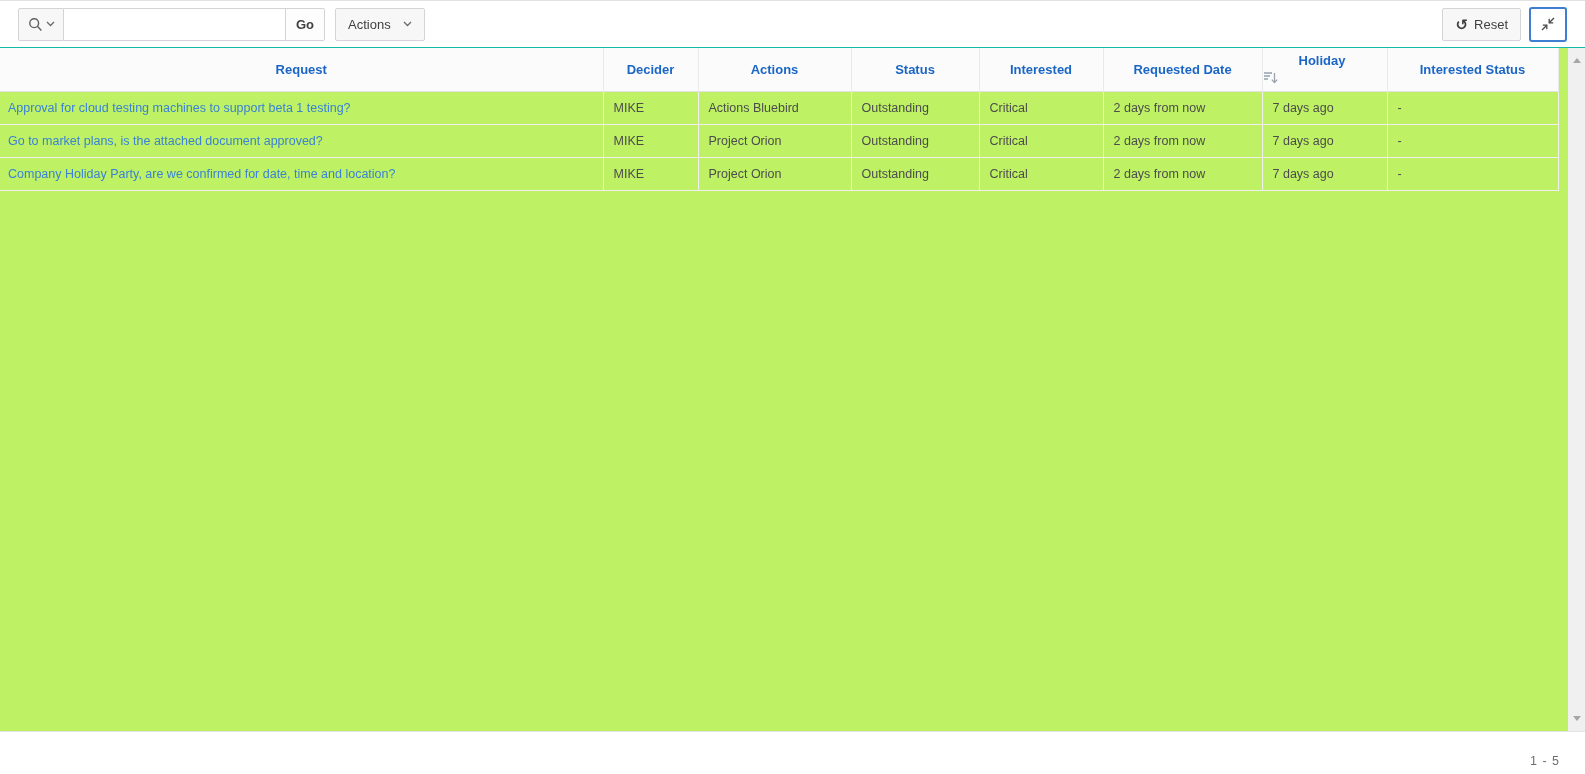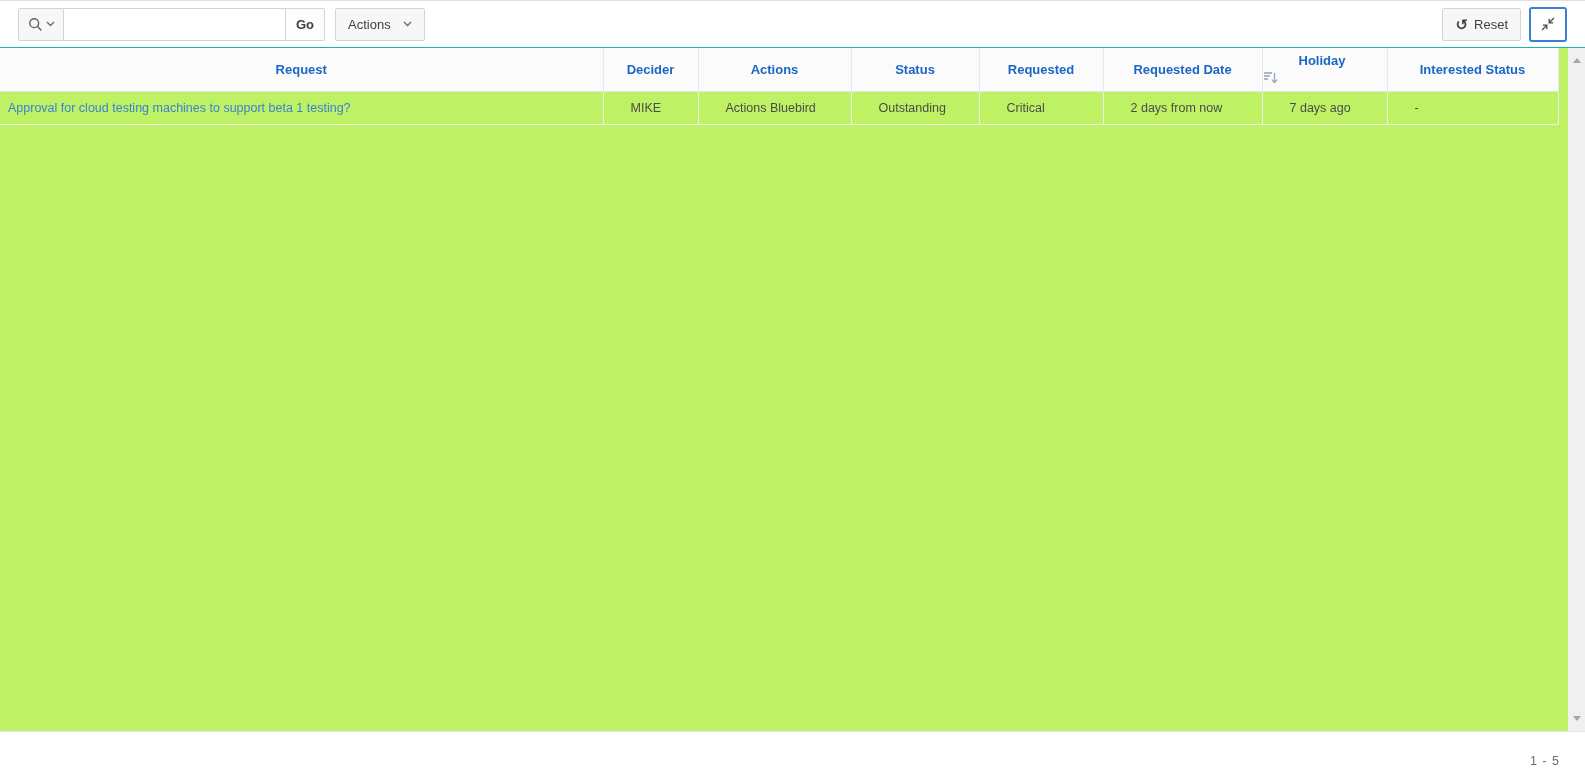--- a/index.html
+++ b/index.html
@@ -94,21 +94,21 @@
     vertical-align: middle;
     cursor: pointer;
     white-space: nowrap;
   }
   td {
     height: 33px;
     border-bottom: 1px solid #efefef;
     border-right: 1px solid #efefef;
     font-size: 12.5px;
     color: #4c4c4c;
-    padding: 0 27px;
+    padding: 0 10px;
     vertical-align: middle;
     white-space: nowrap;
     overflow: hidden;
   }
   td.request-cell { padding-left: 8px; }
   td.request-cell a {
     color: #3b82d4;
     text-decoration: none;
     cursor: pointer;
   }
@@ -201,21 +201,21 @@
         <col style="width:159px">
         <col style="width:125px">
         <col style="width:171px">
     </colgroup>
     <thead>
       <tr>
         <th><span>Request</span></th>
         <th><span>Decider</span></th>
         <th><span>Actions</span></th>
         <th><span>Status</span></th>
-        <th><span>Requested</span></th>
+        <th><span>Interested</span></th>
         <th><span>Requested Date</span></th>
         <th>
           <span>Holiday</span><span class="sort-icon"><svg width="15" height="14" viewBox="0 0 15 14">
             <line x1="1" y1="2" x2="9" y2="2" stroke="#8494a6" stroke-width="1.3"></line>
             <line x1="1" y1="5" x2="7" y2="5" stroke="#8494a6" stroke-width="1.3"></line>
             <line x1="1" y1="8" x2="5" y2="8" stroke="#8494a6" stroke-width="1.3"></line>
             <line x1="11.5" y1="2" x2="11.5" y2="11" stroke="#9aa3ad" stroke-width="1.3"></line>
             <polyline points="8.8,8.6 11.5,11.5 14.2,8.6" fill="none" stroke="#9aa3ad" stroke-width="1.3"></polyline>
           </svg></span>
         </th>
@@ -226,20 +226,40 @@
         <tr>
     <td class="request-cell"><a>Approval for cloud testing machines to support beta 1 testing?</a></td>
     <td>MIKE</td>
     <td>Actions Bluebird</td>
     <td>Outstanding</td>
     <td>Critical</td>
     <td>2 days from now</td>
     <td>7 days ago</td>
     <td>-</td>
   </tr>
+        <tr>
+    <td class="request-cell"><a>Go to market plans, is the attached document approved?</a></td>
+    <td>MIKE</td>
+    <td>Project Orion</td>
+    <td>Outstanding</td>
+    <td>Critical</td>
+    <td>2 days from now</td>
+    <td>7 days ago</td>
+    <td>-</td>
+  </tr>
+        <tr>
+    <td class="request-cell"><a>Company Holiday Party, are we confirmed for date, time and location?</a></td>
+    <td>MIKE</td>
+    <td>Project Orion</td>
+    <td>Outstanding</td>
+    <td>Critical</td>
+    <td>2 days from now</td>
+    <td>7 days ago</td>
+    <td>-</td>
+  </tr>
       </tbody>
   </table>
 
   <div class="vscroll">
     <span class="arr arr-up"></span>
     <span class="arr arr-down"></span>
   </div>
 </div>
 
 <div class="report-footer">

